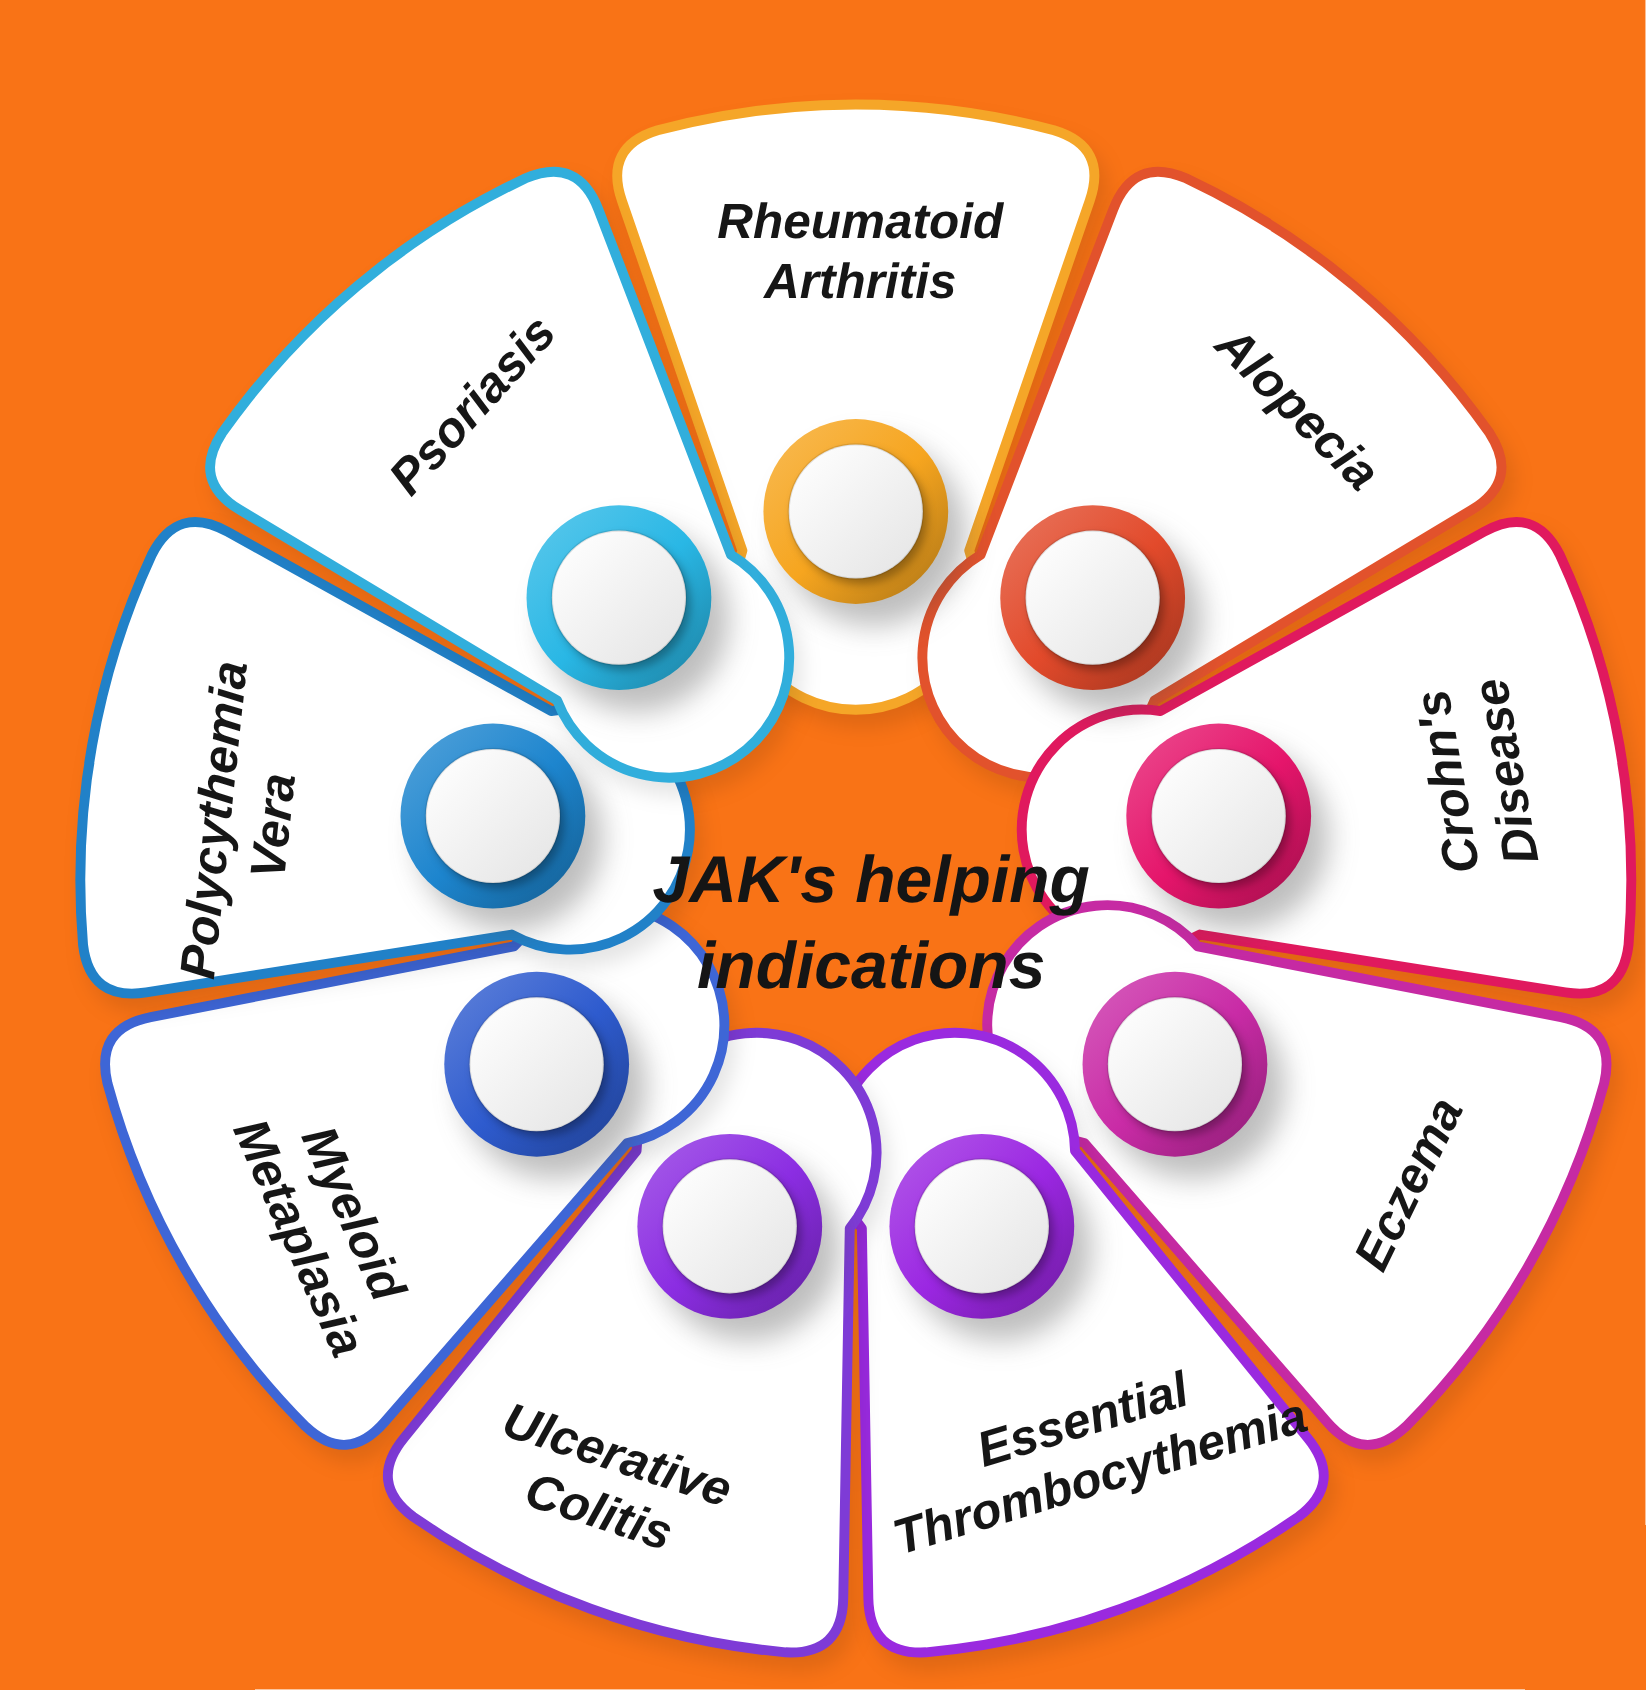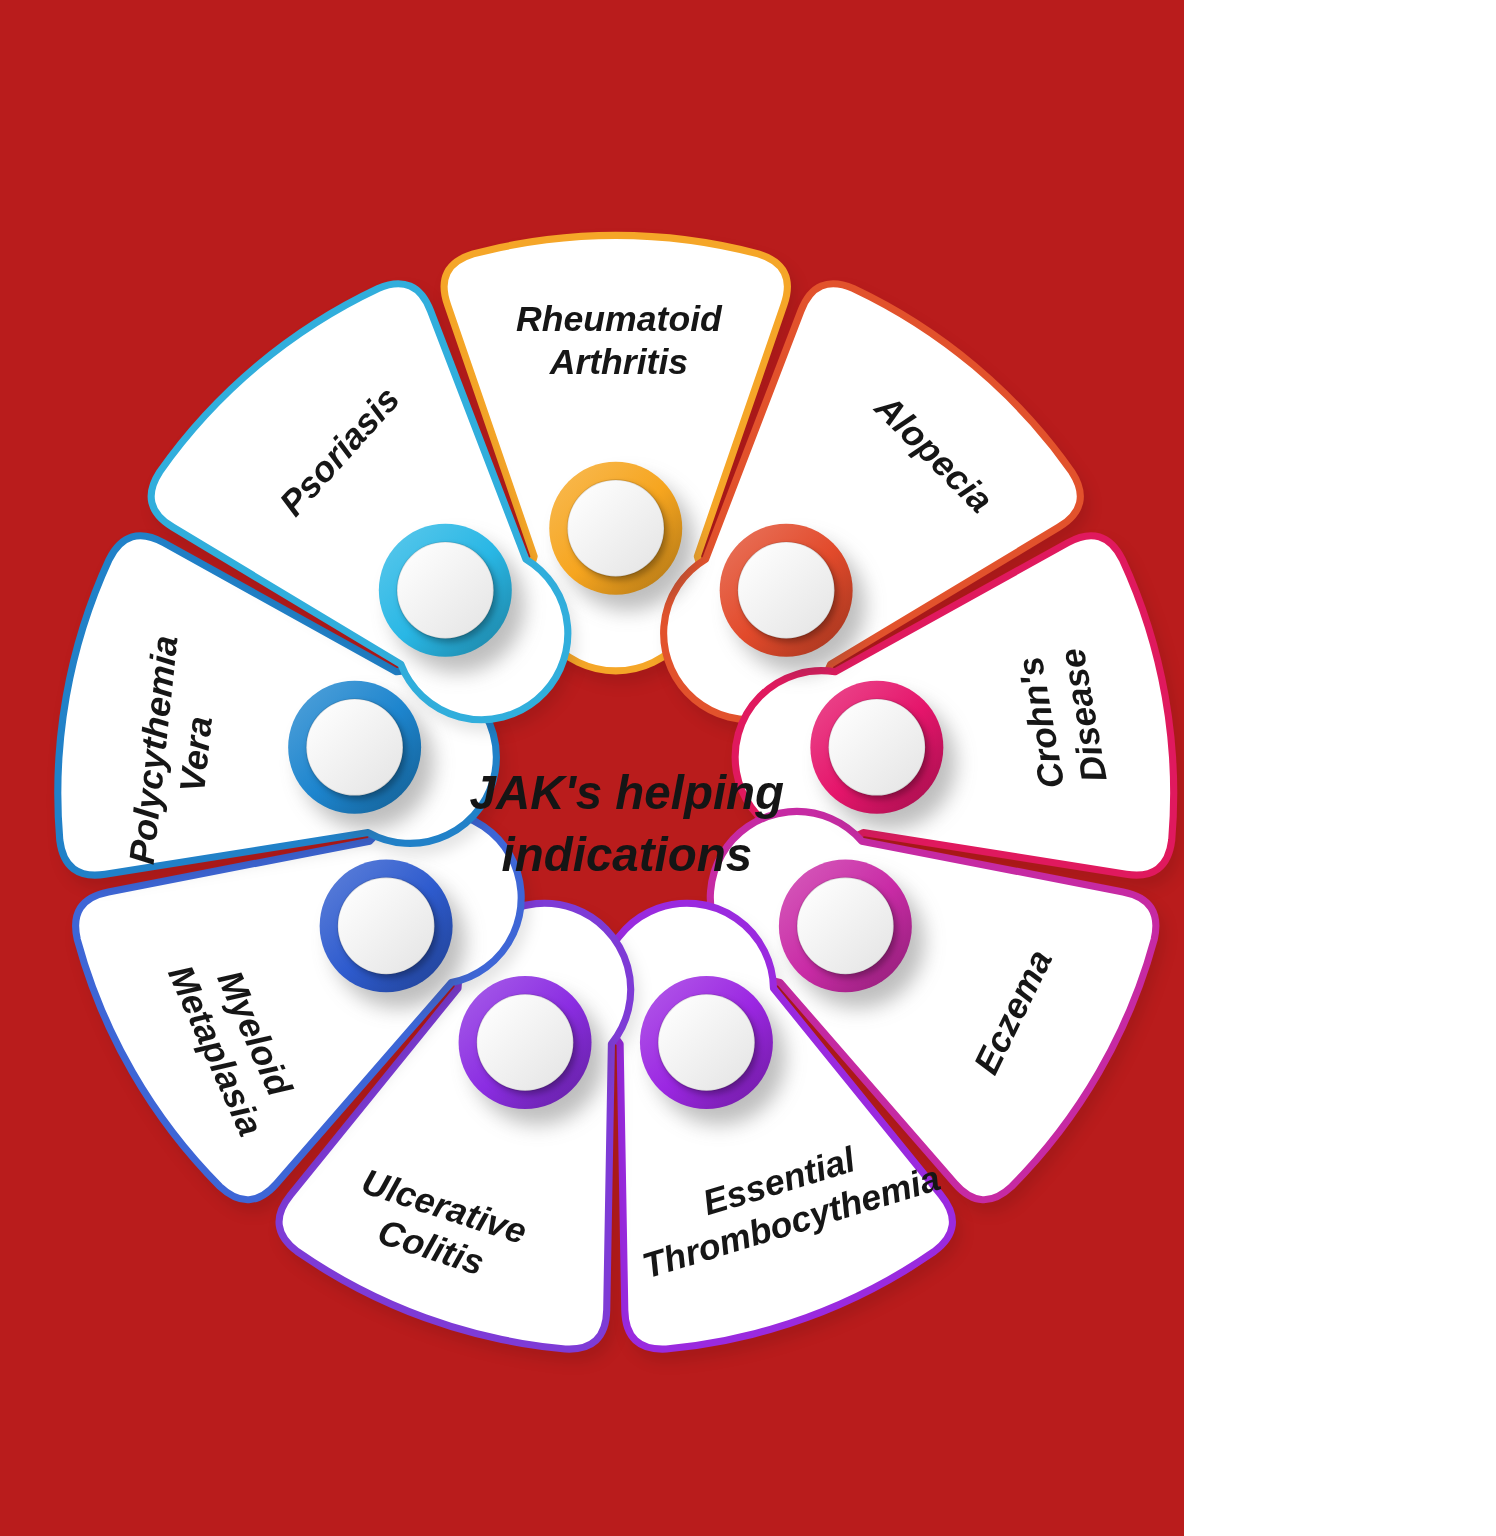--- a/index.html
+++ b/index.html
@@ -1,19 +1,19 @@
 <!DOCTYPE html>
 <html><head>
 <meta charset="utf-8">
 <style>
   html,body{margin:0;padding:0;background:#ffffff;}
   .stage{
     position:relative;
-    width:1184px;height:1536px;
-    background:#b91c1c;
+    width:1496px;height:1536px;
+    background:#f97316;
     font-family:"Liberation Sans",sans-serif;
     overflow:hidden;
   }
   svg{display:block;width:100%;height:100%;}
   .wedge{
     fill:#ffffff;
     stroke-width:9;
     stroke-linejoin:round;
     stroke-linecap:round;
   }

